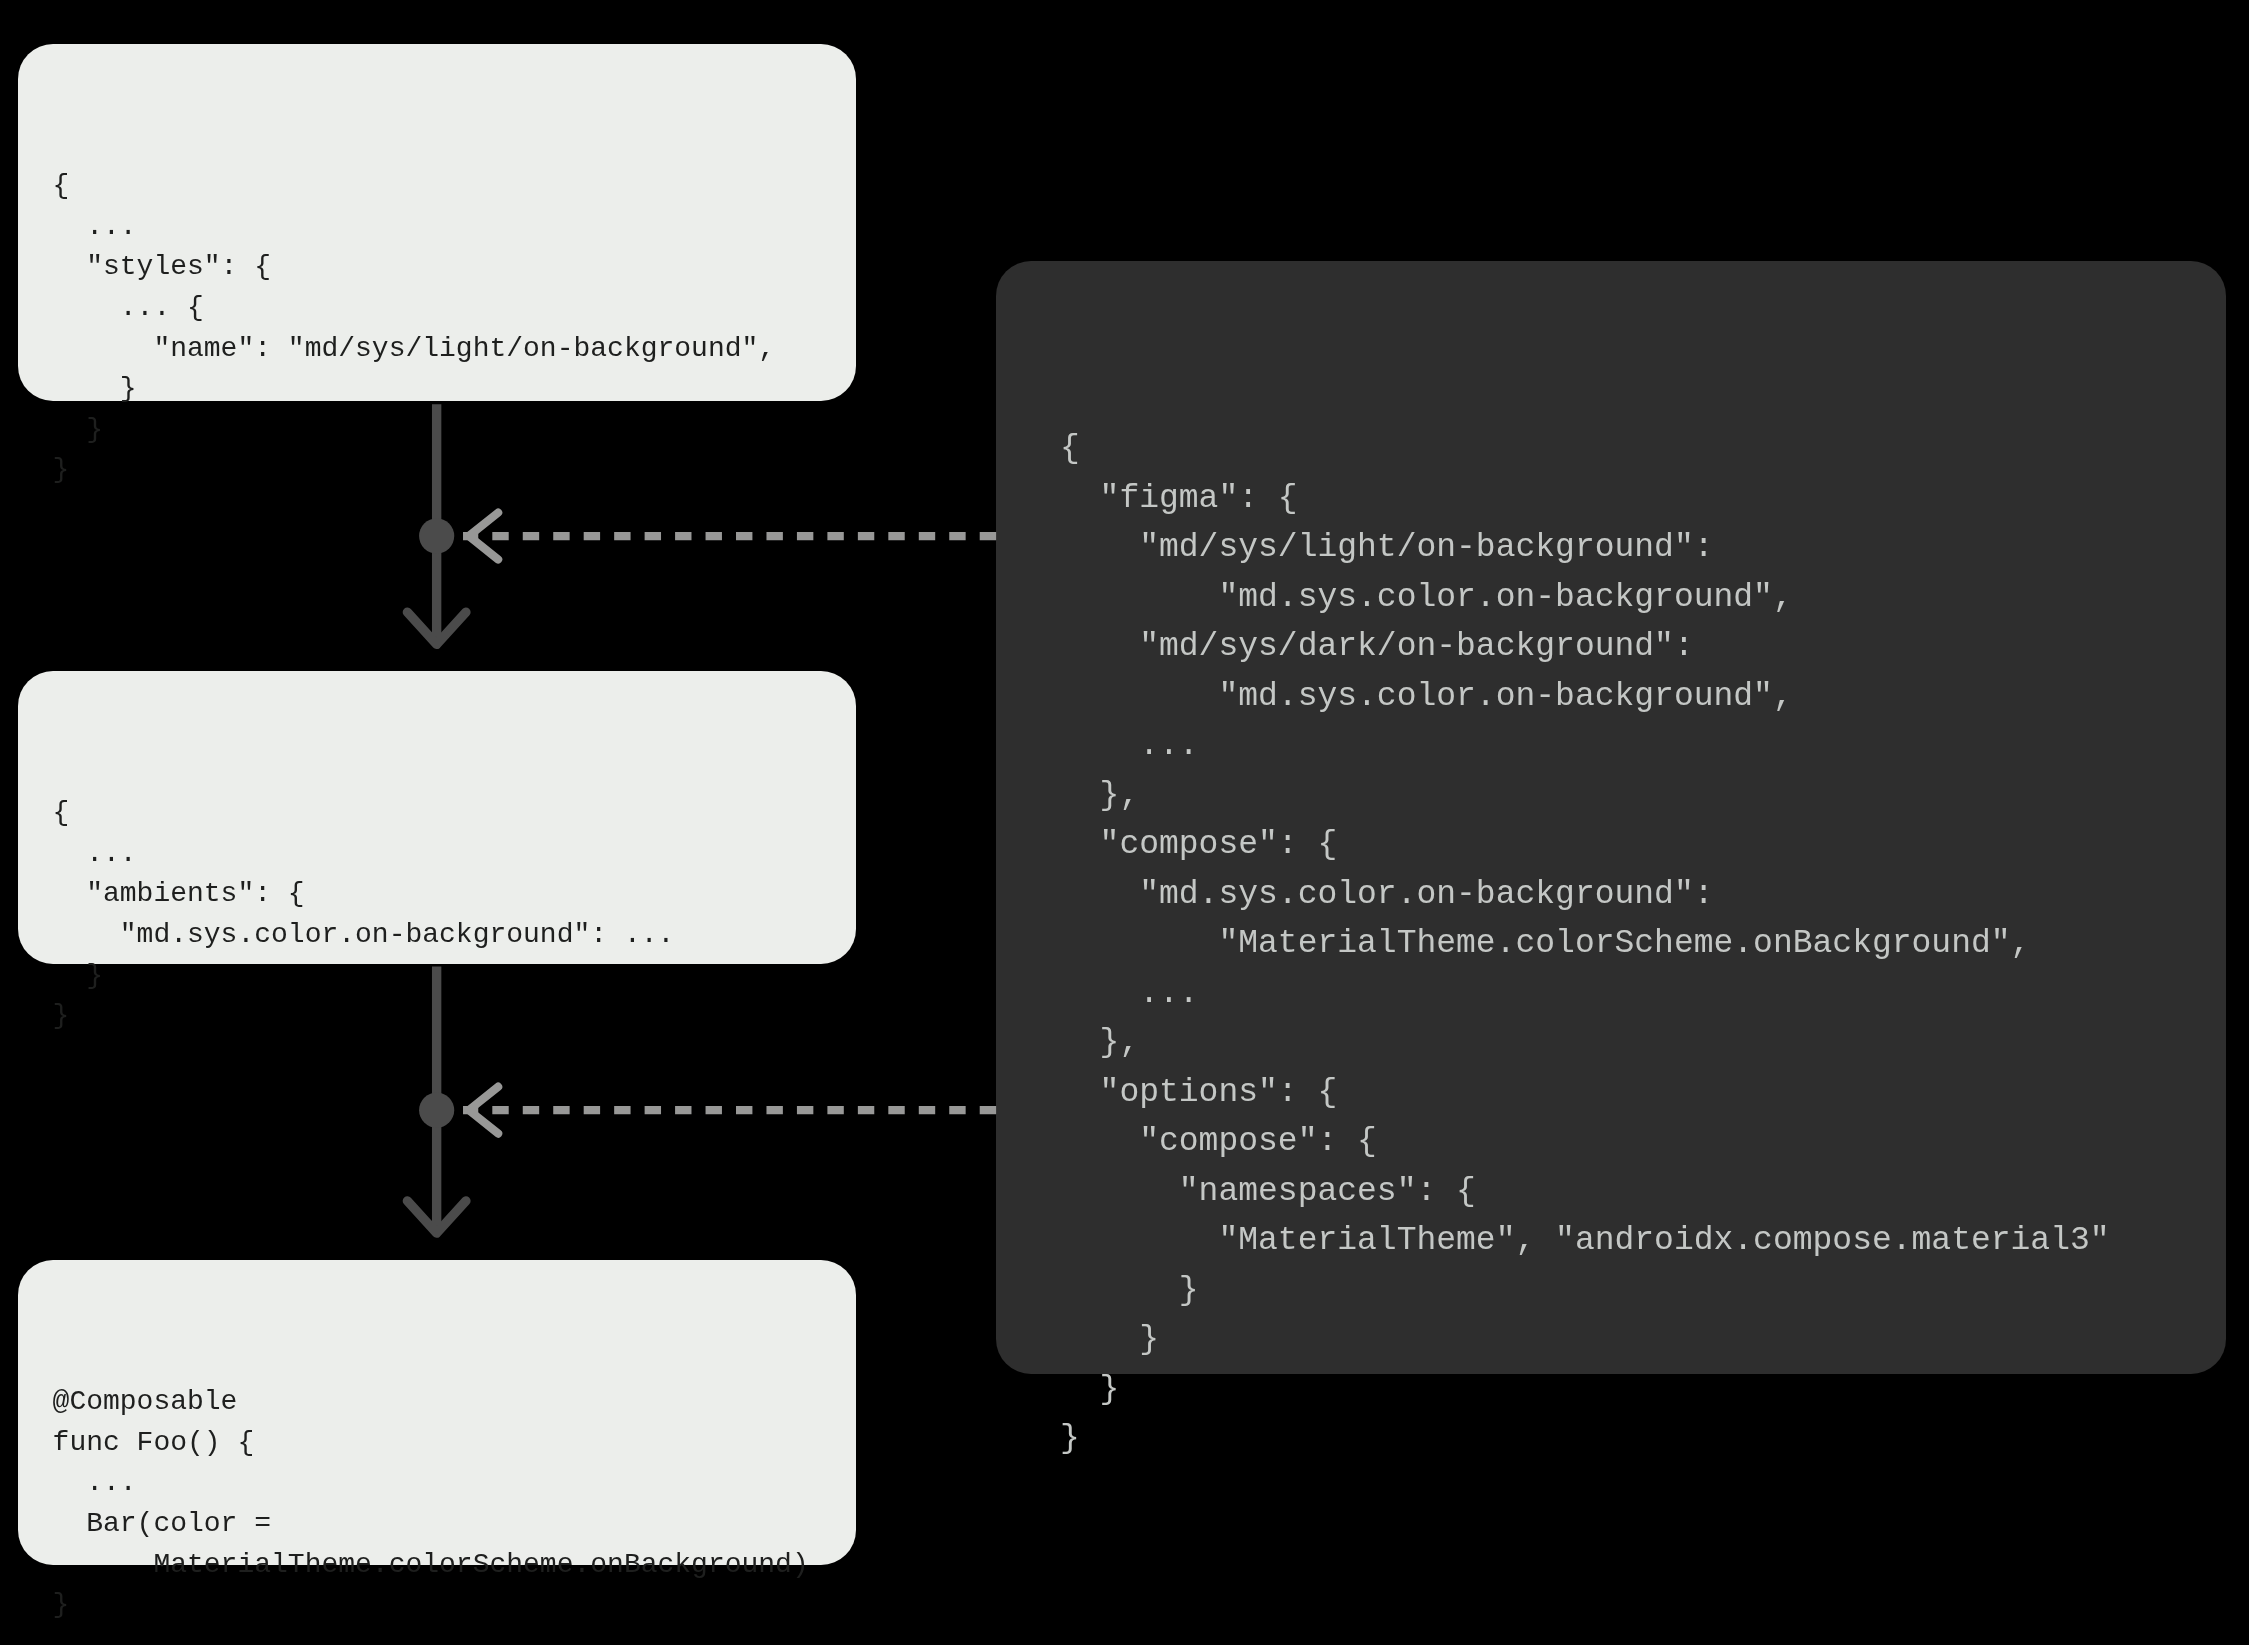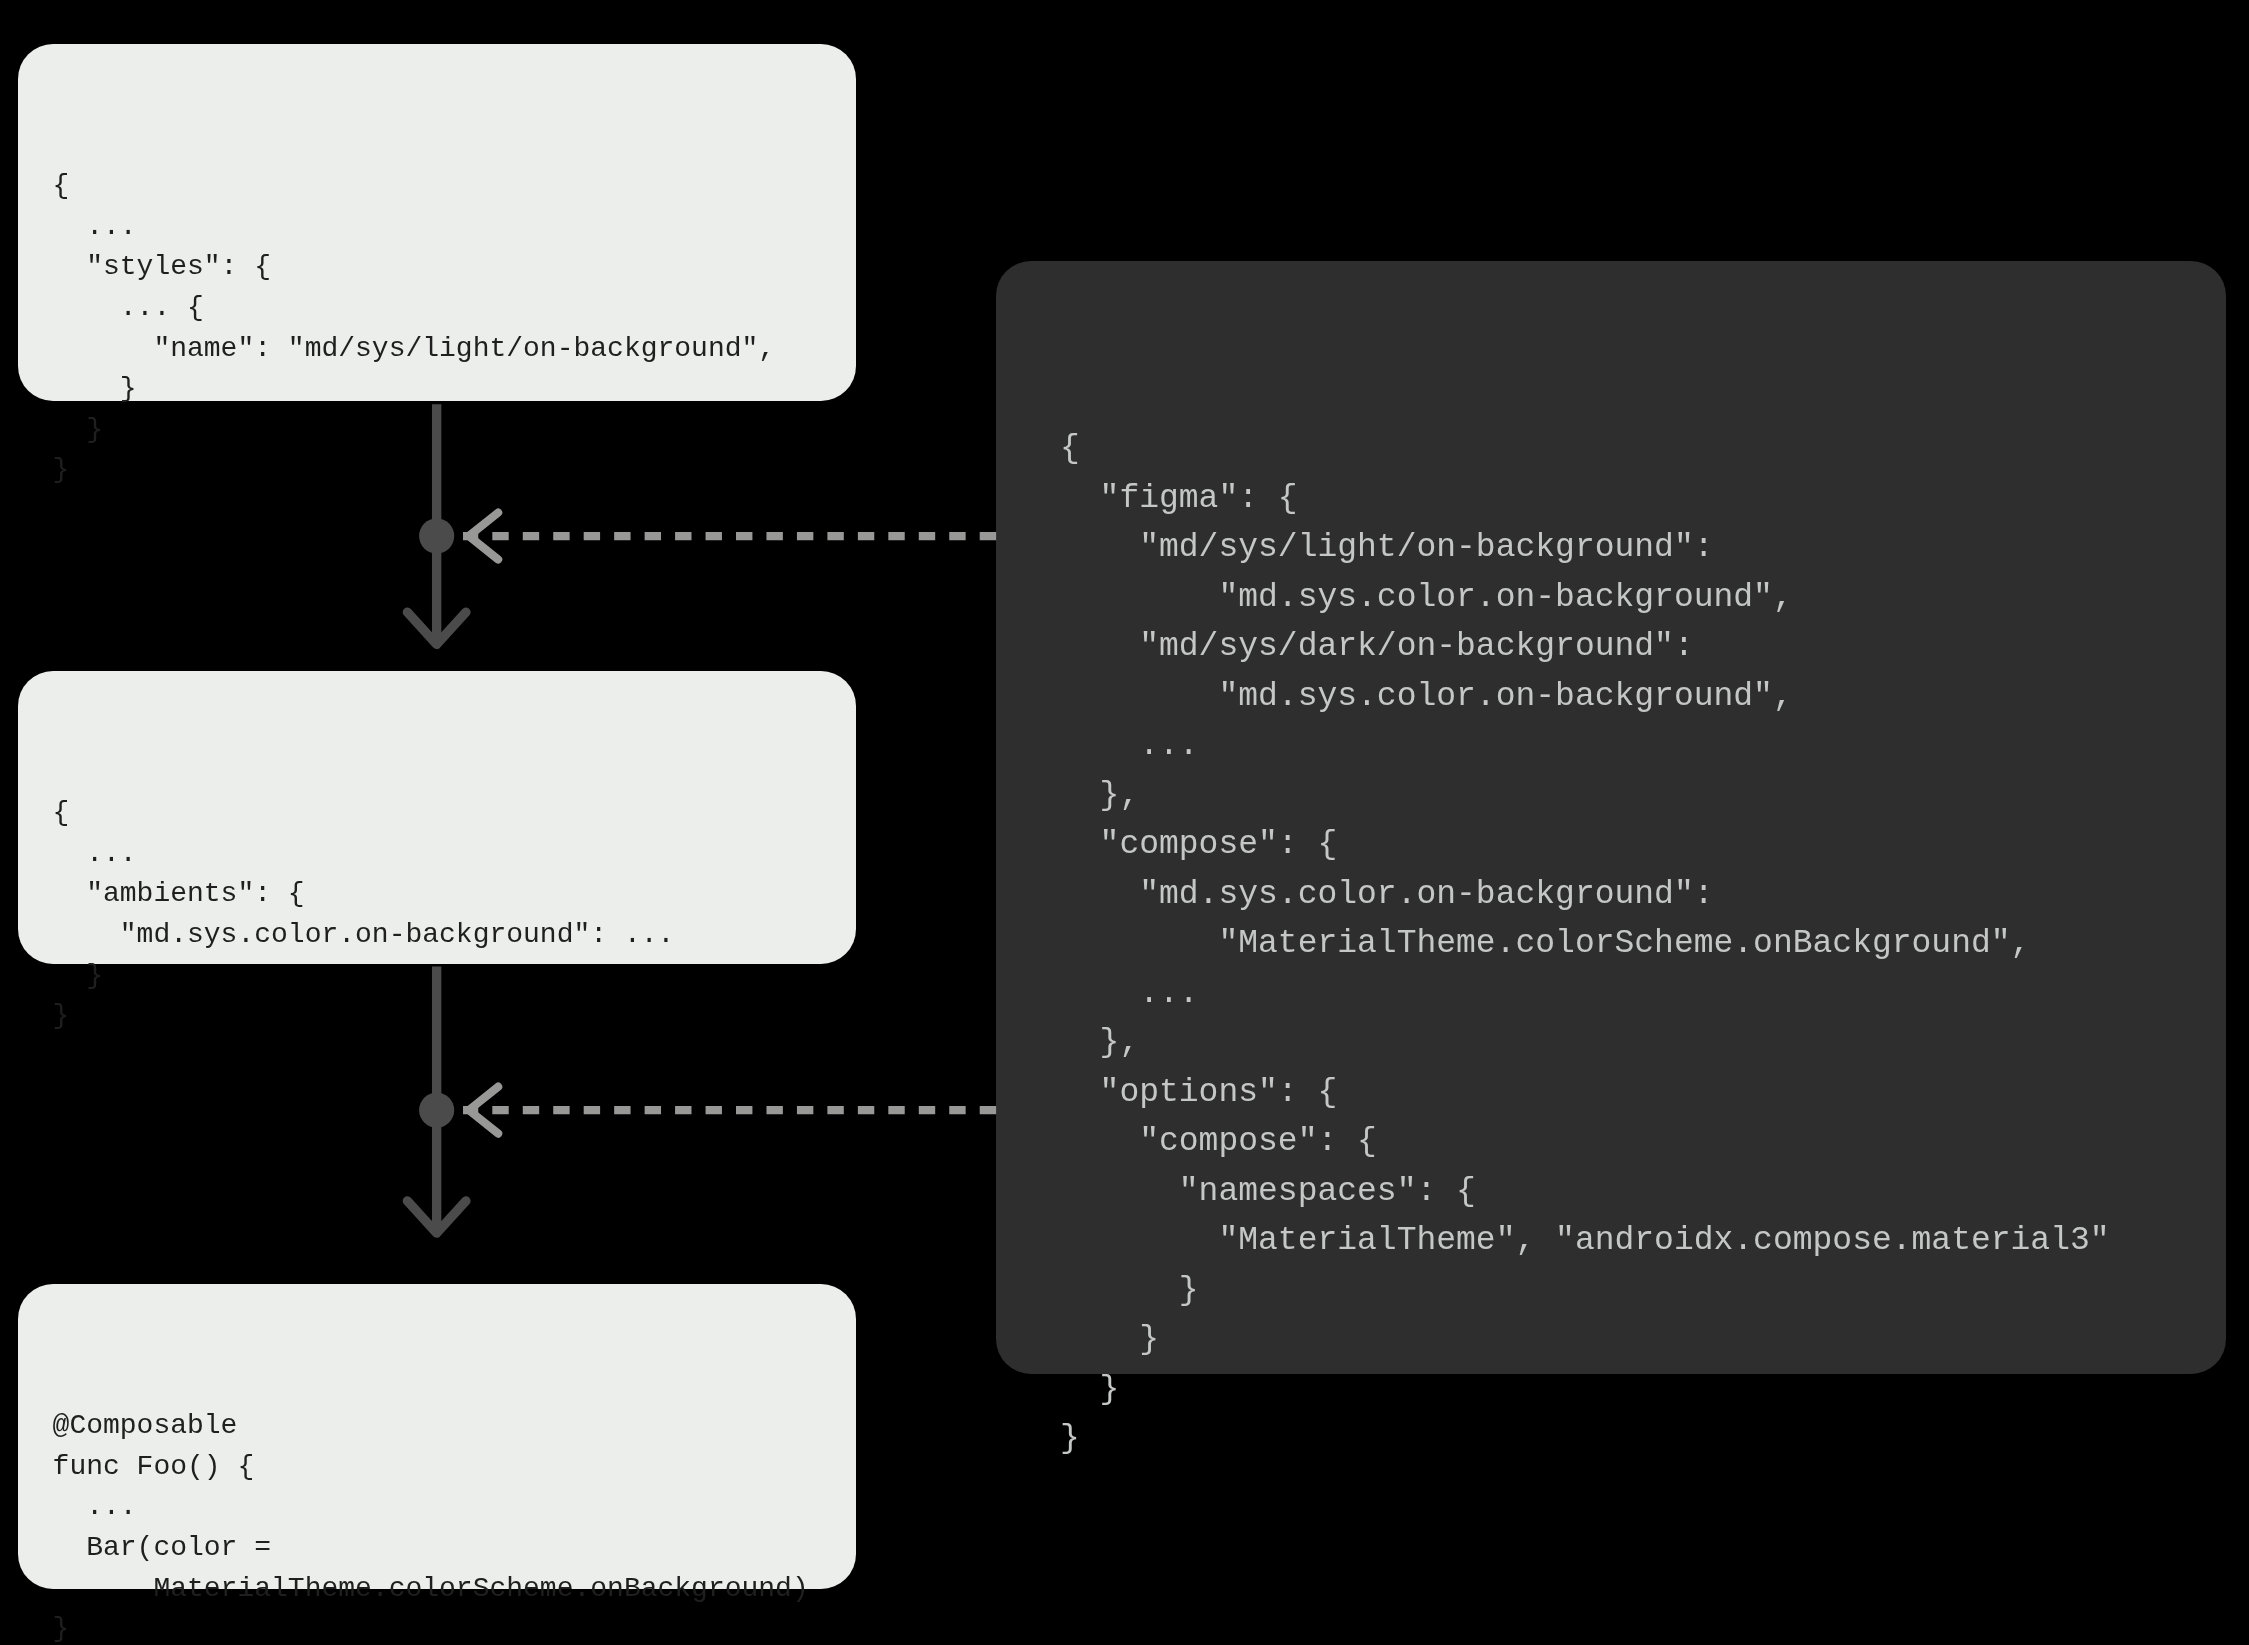--- a/index.html
+++ b/index.html
@@ -59,21 +59,21 @@
 
   <div class="light-card" style="left:17.6px; top:671px; width:838px; height:293px;">
     <div>{
   ...
   "ambients": {
     "md.sys.color.on-background": ...
   }
 }</div>
   </div>
 
-  <div class="light-card" style="left:17.6px; top:1260px; width:838px; height:305px;margin-top:24px;">
+  <div class="light-card" style="left:17.6px; top:1260px; width:838px; height:305px;">
     <div>@Composable
 func Foo() {
   ...
   Bar(color =
       MaterialTheme.colorScheme.onBackground)
 }</div>
   </div>
 
   <div class="dark-card" style="left:996px; top:261px; width:1230px; height:1113px;">
     <div>{

